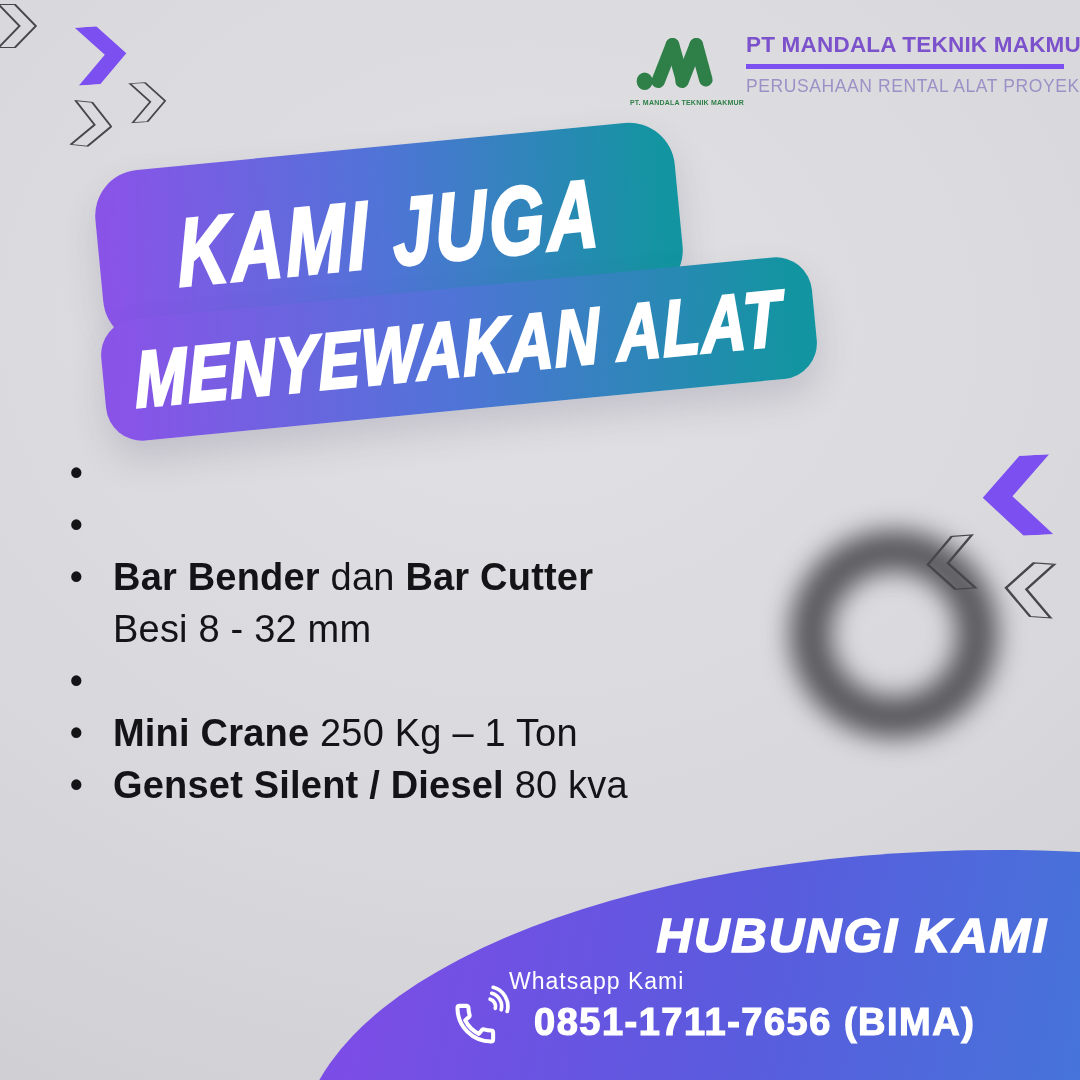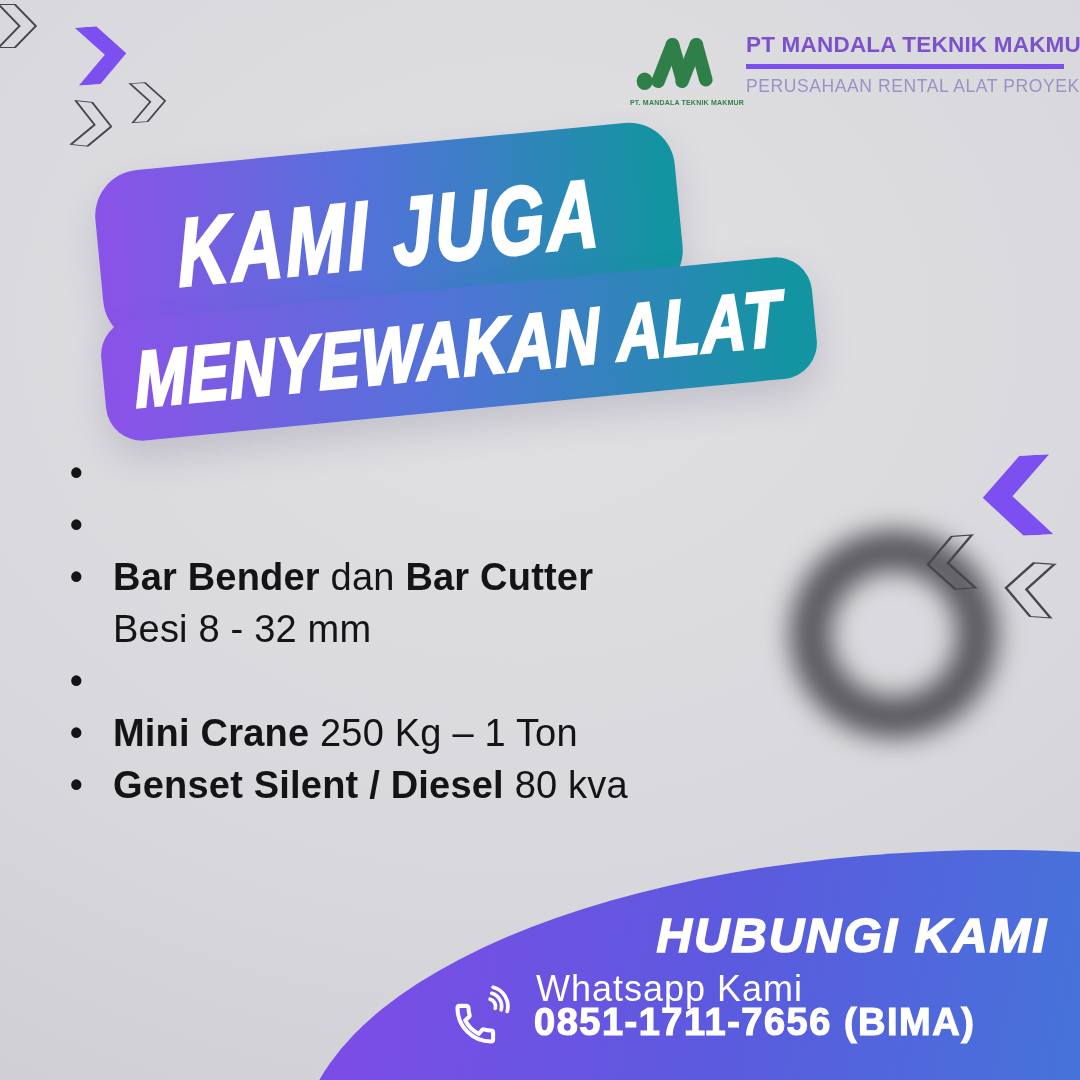--- a/index.html
+++ b/index.html
@@ -62,21 +62,21 @@
     background:linear-gradient(102deg, var(--contact-purple) 6%, #5b5ade 30%, var(--contact-blue) 62%, #3d84d4 92%);
   }
   .contact-heading{
     position:absolute;top:899px;right:32px;
     color:#fff;font-size:49px;font-weight:700;font-style:italic;letter-spacing:2px;
     -webkit-text-stroke:1.6px #fff;white-space:nowrap;margin-top:8px;
   }
   .phone-icon{position:absolute;left:450px;top:983px;width:64px;height:64px;}
   .phone-icon svg{display:block;width:100%;height:100%;}
   .whatsapp-label{
-    position:absolute;left:536px;top:968px;color:#fff;font-size:36px;letter-spacing:1px;white-space:nowrap;
+    position:absolute;left:509px;top:968px;color:#fff;font-size:23px;letter-spacing:1px;white-space:nowrap;
   }
   .whatsapp-number{
     position:absolute;left:534px;top:1001px;color:#fff;font-size:38px;font-weight:700;letter-spacing:1.5px;
     -webkit-text-stroke:1.2px #fff;white-space:nowrap;
   }
 </style>
 </head>
 <body>
 
 <div class="poster">

